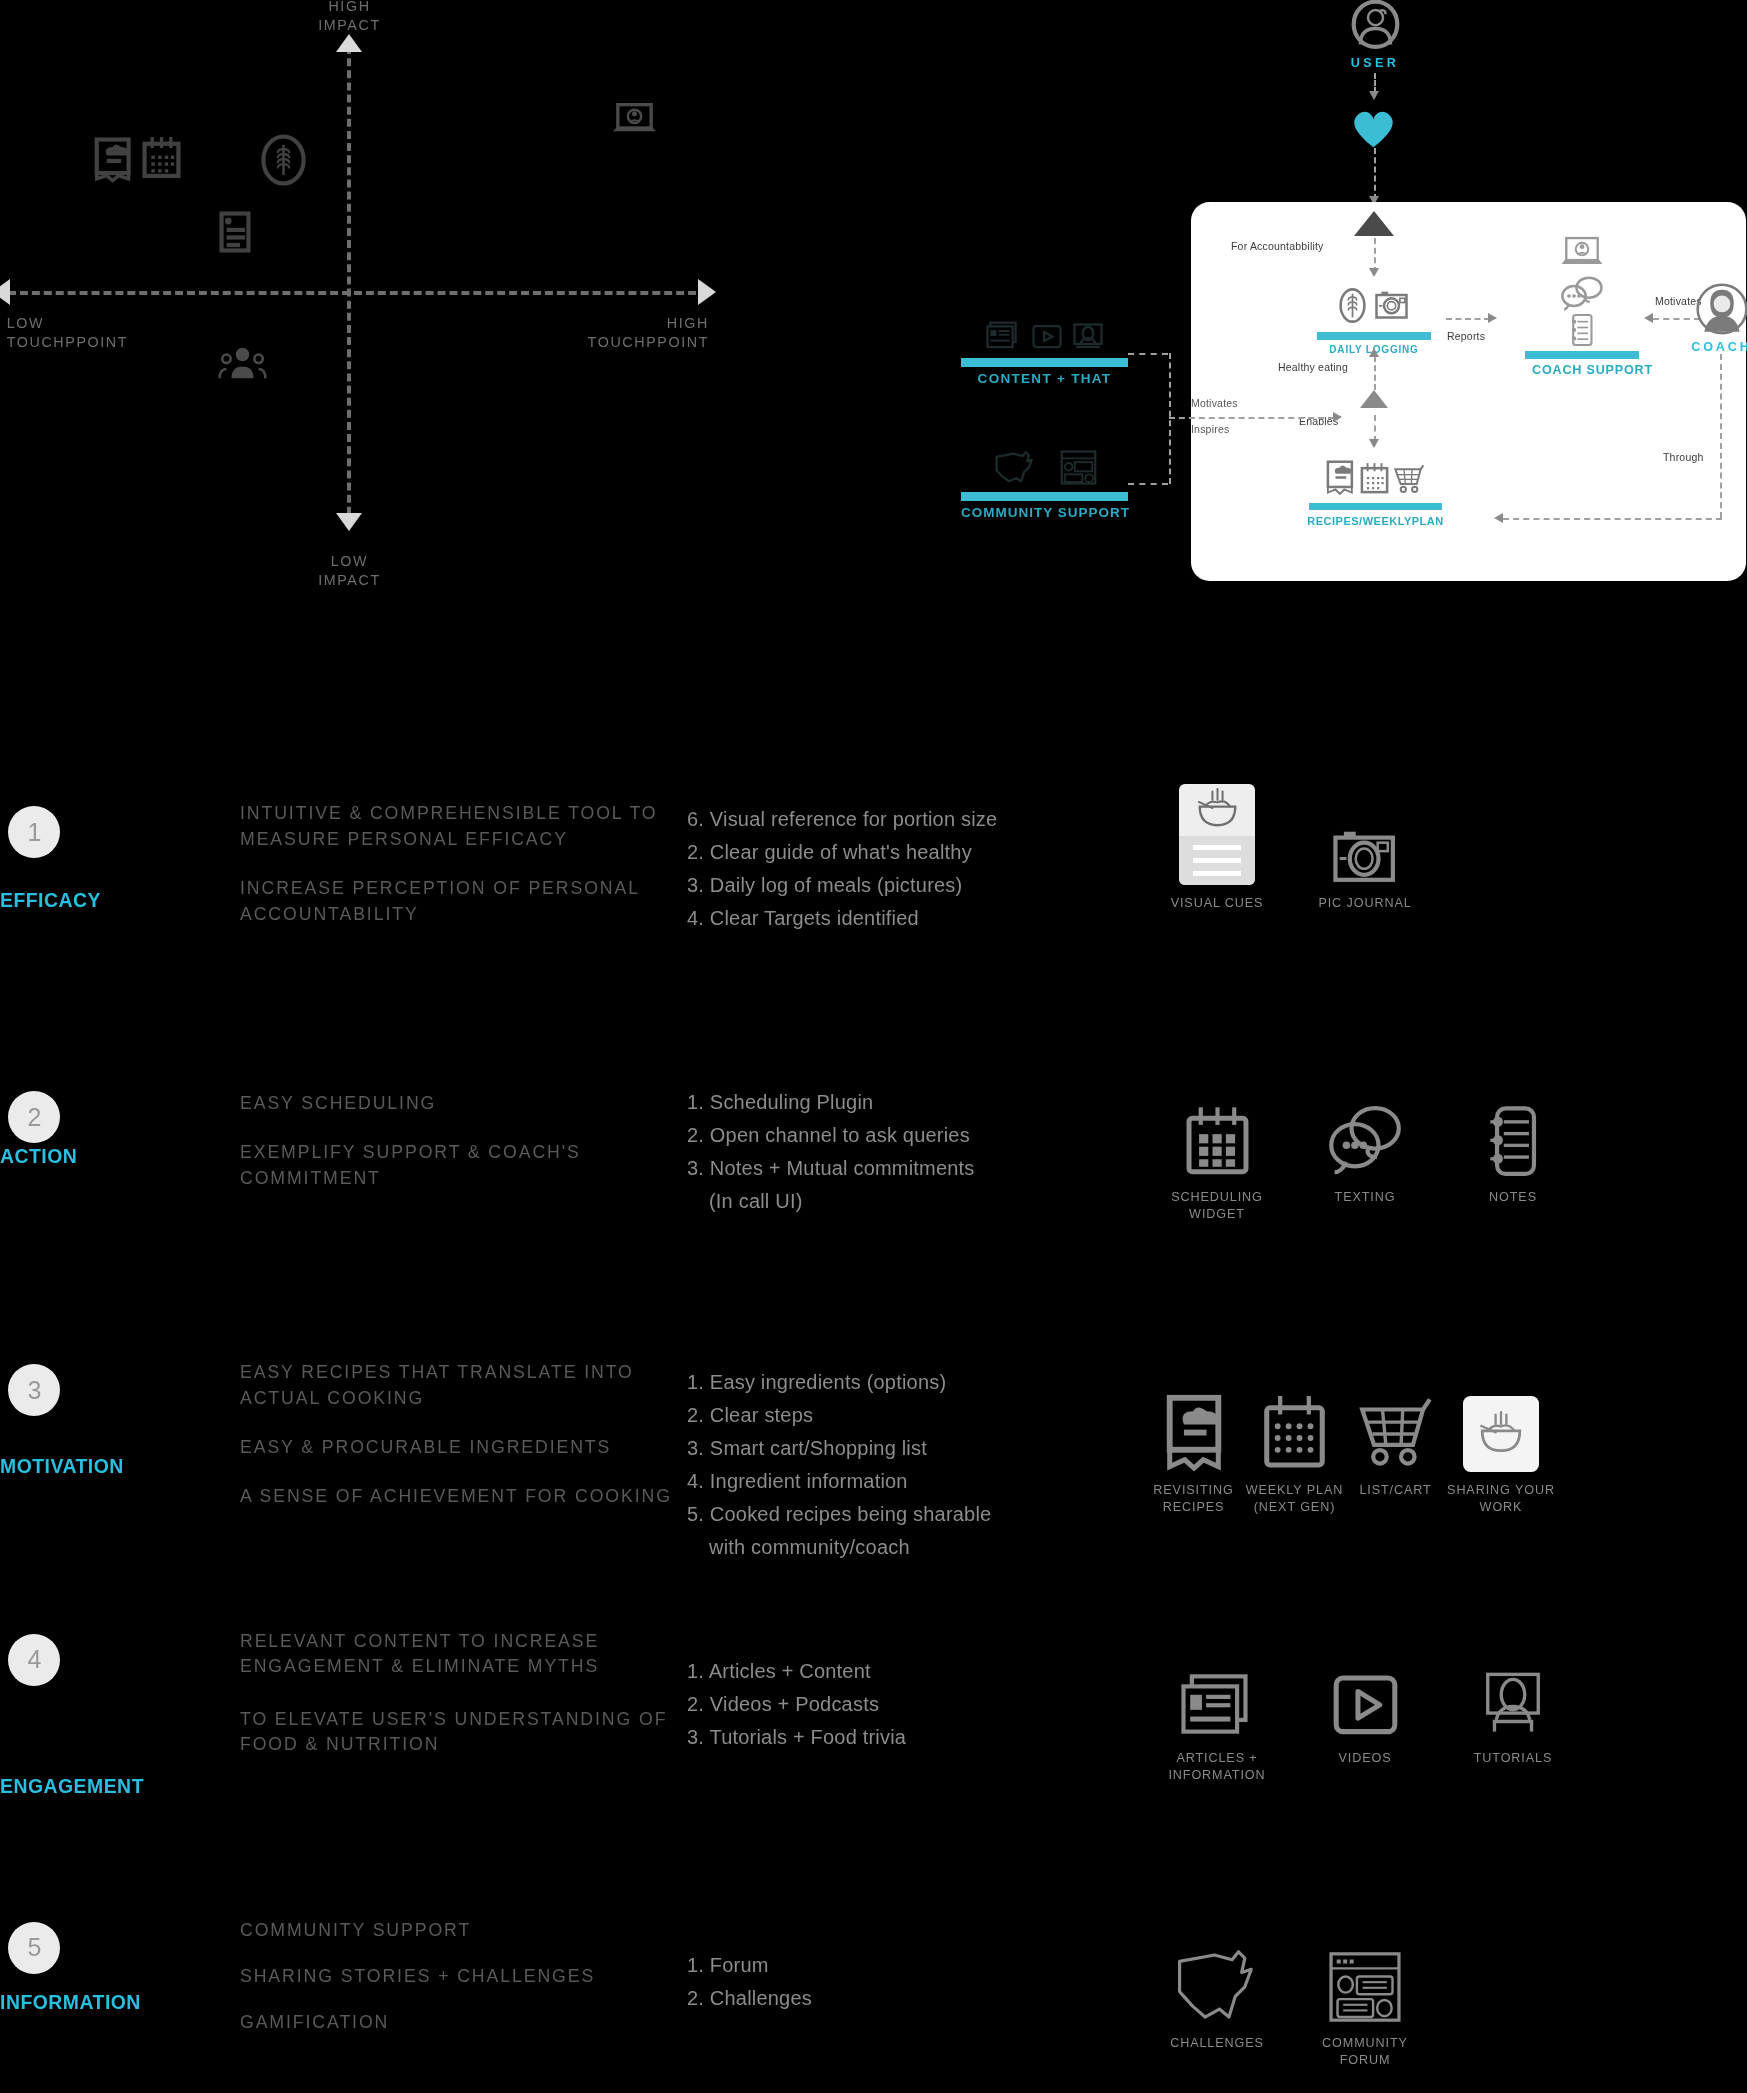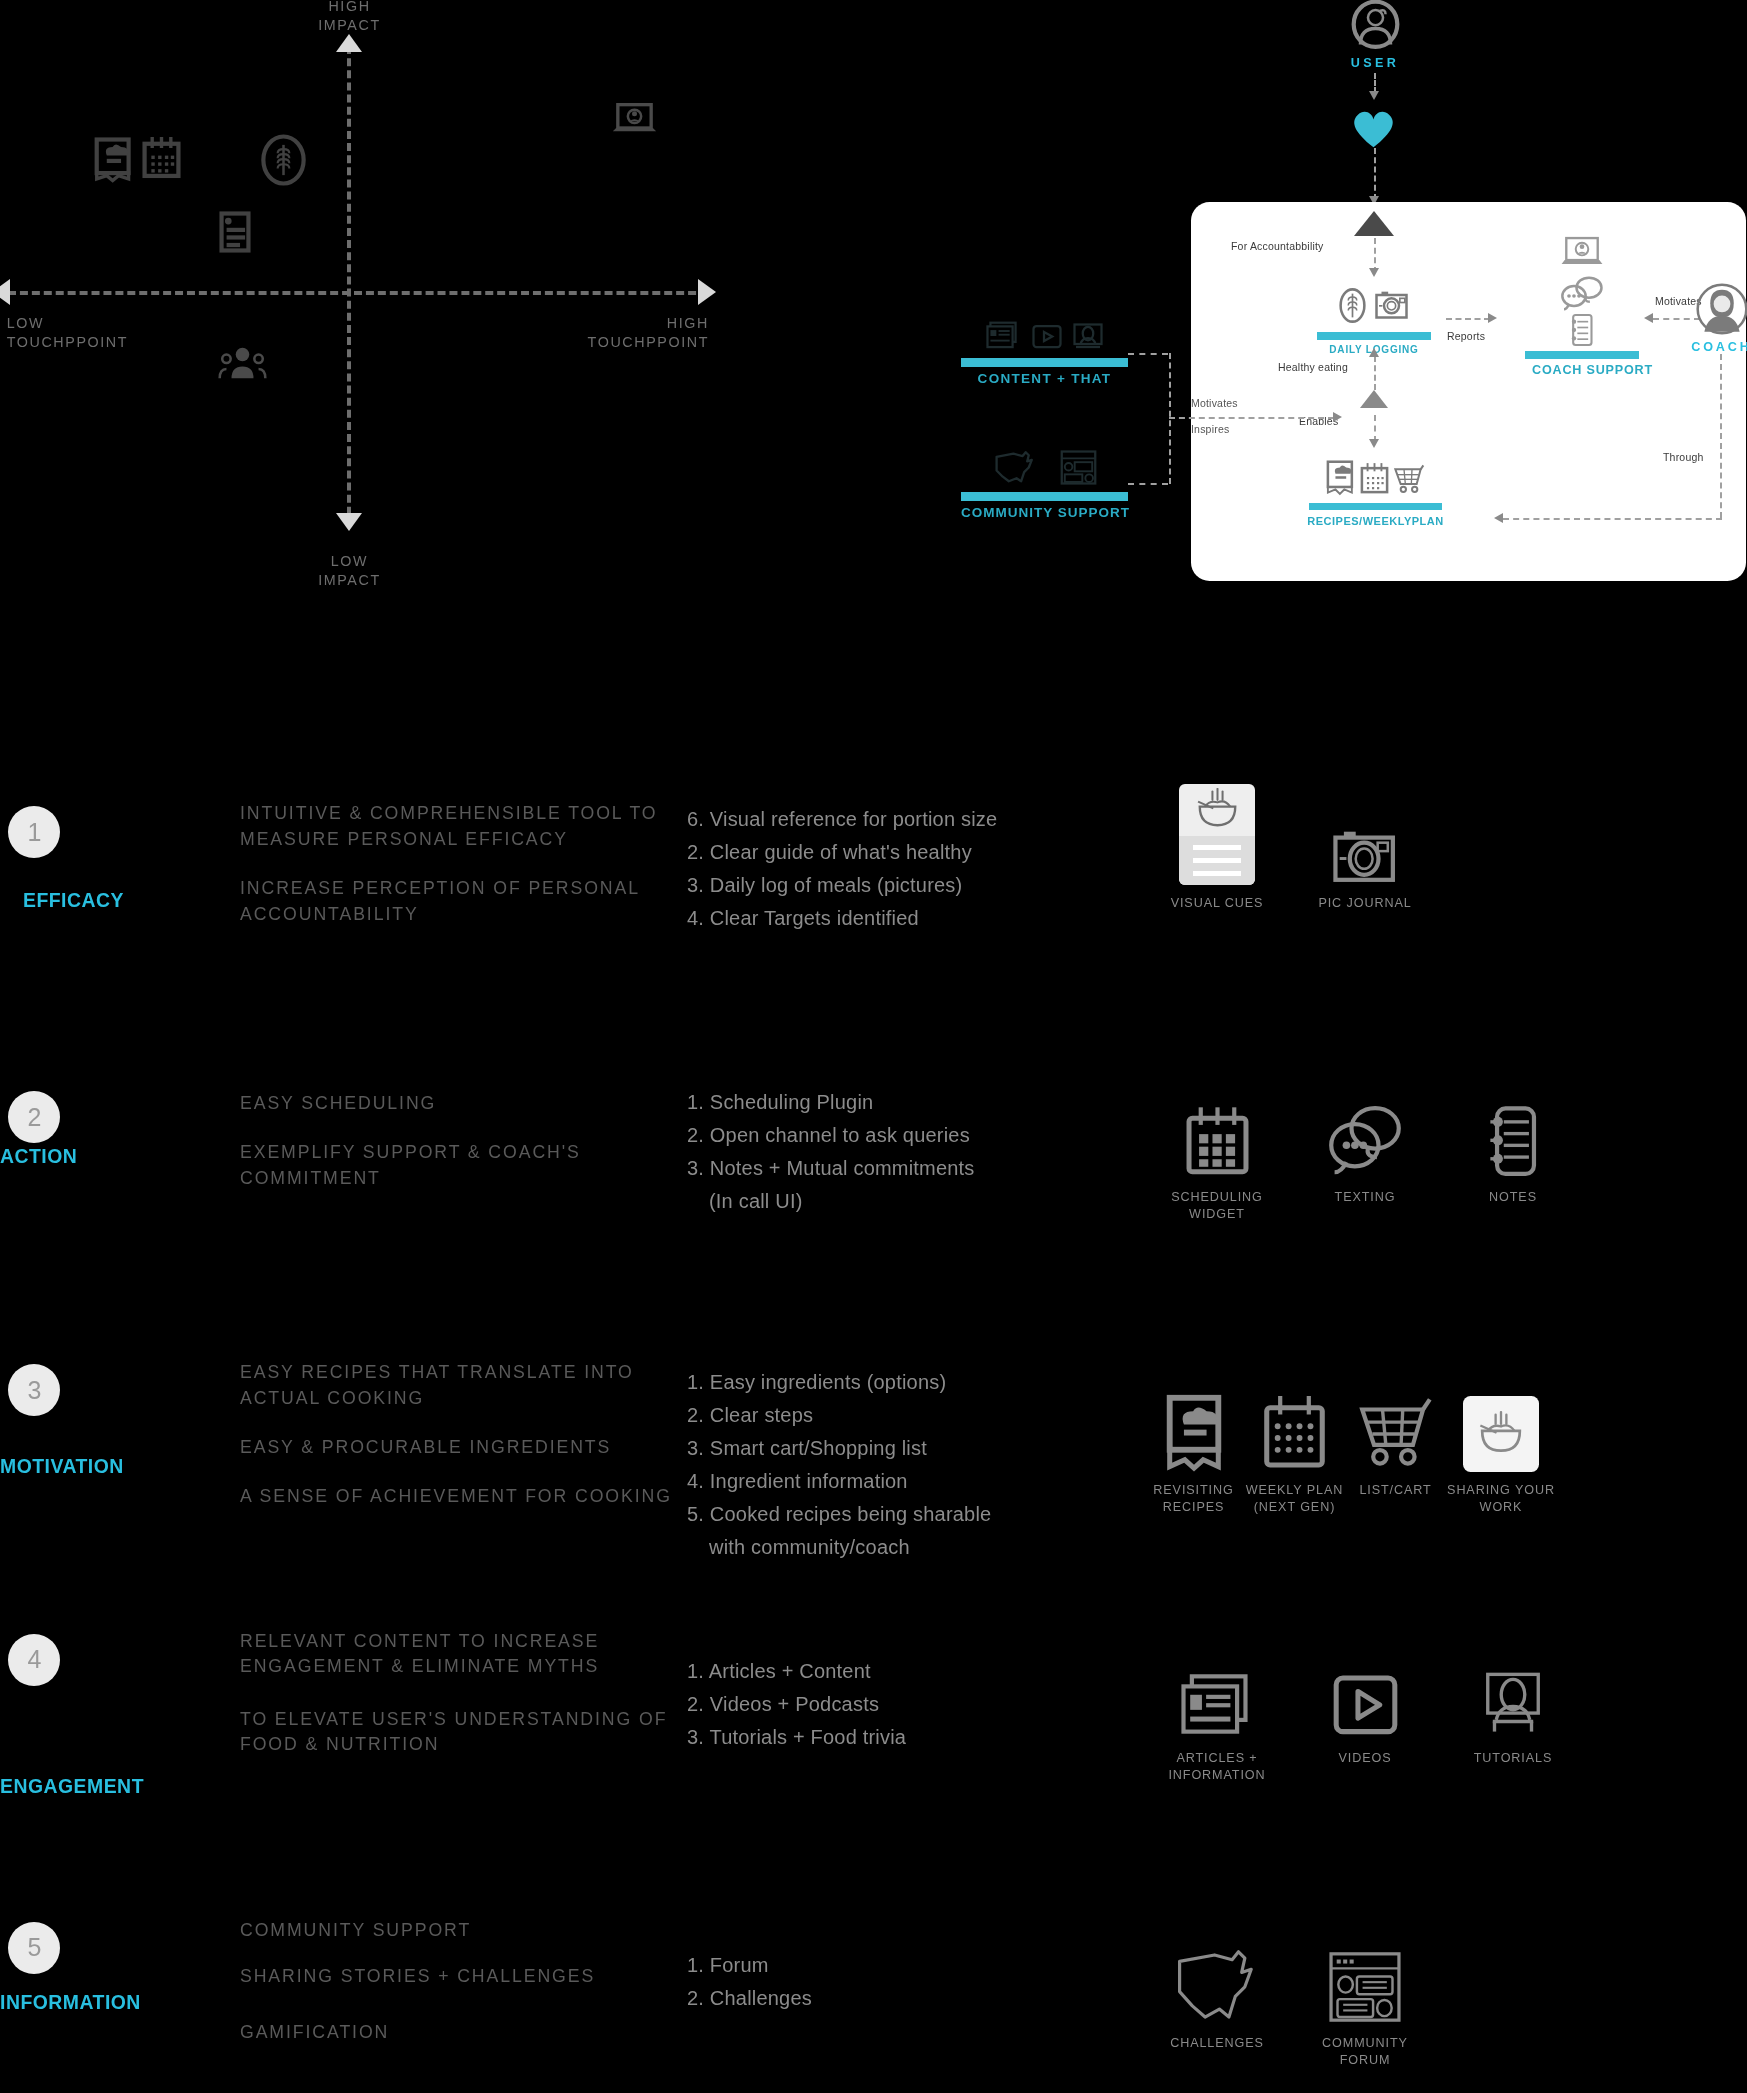--- a/index.html
+++ b/index.html
@@ -445,21 +445,21 @@
     <div class="dash-h" style="left:275px; top:417px; width:165px;"></div>
     <div class="ar-r" style="left:439px; top:412px;"></div>
     <div class="eco-text" style="left:297px; top:397px;">Motivates</div>
     <div class="eco-text" style="left:297px; top:423px;">Inspires</div>
   </div>
 
   <div class="rows">
 
     <div class="row" style="height:287px;">
       <div class="num-circle" style="top:22px;">1</div>
-      <div class="cat-label" style="top:105px;padding-left:23px;">EFFICACY</div>
+      <div class="cat-label" style="top:105px;">EFFICACY</div>
       <div class="goals" style="top:17px;">
         <div class="goal">INTUITIVE &amp; COMPREHENSIBLE TOOL TO MEASURE PERSONAL EFFICACY</div>
         <div class="goal" style="margin-top:22px;">INCREASE PERCEPTION OF PERSONAL ACCOUNTABILITY</div>
       </div>
       <div class="features" style="top:18.6px;">
         <div class="feature">6. Visual reference for portion size</div>
         <div class="feature">2. Clear guide of what's healthy</div>
         <div class="feature">3. Daily log of meals (pictures)</div>
         <div class="feature">4. Clear Targets identified</div>
       </div>
@@ -724,21 +724,21 @@
           <div class="icon-cap">TUTORIALS</div>
         </div>
       </div>
     </div>
 
     <div class="row" style="height:219px;">
       <div class="num-circle" style="top:11.8px;">5</div>
       <div class="cat-label" style="top:81px;">INFORMATION</div>
       <div class="goals" style="top:8.4px;">
         <div class="goal" style="margin-bottom:20px;">COMMUNITY SUPPORT</div>
-        <div class="goal" style="margin-bottom:30px;">SHARING STORIES + CHALLENGES</div>
+        <div class="goal" style="margin-bottom:20px;">SHARING STORIES + CHALLENGES</div>
         <div class="goal">GAMIFICATION</div>
       </div>
       <div class="features" style="top:39px;">
         <div class="feature">1. Forum</div>
         <div class="feature">2. Challenges</div>
       </div>
       <div class="icons-strip" style="top:13.5px;">
         <div class="icon-cell">
           <div class="icon-box">
             <svg width="94" height="78" viewBox="0 0 118 98">

